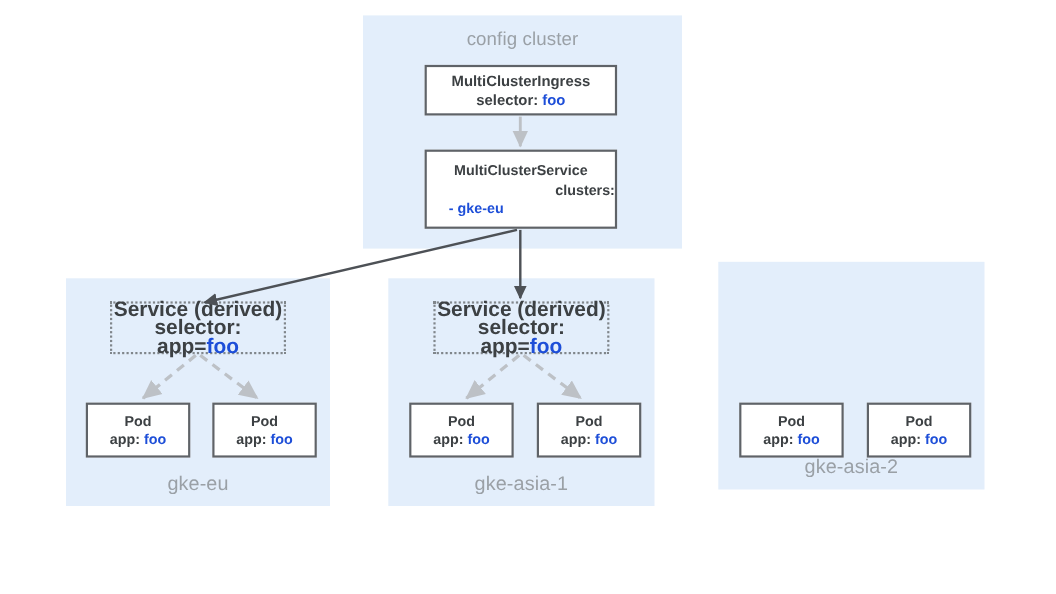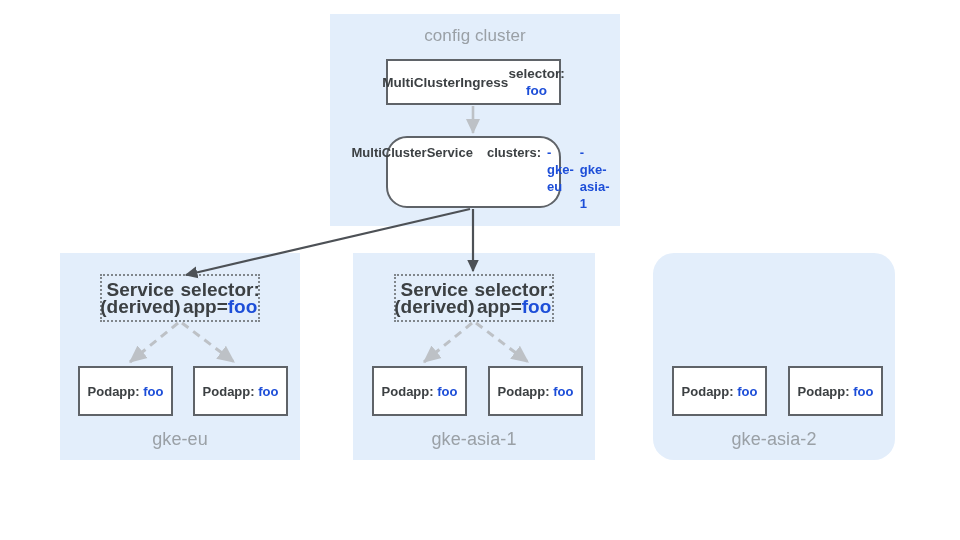--- a/index.html
+++ b/index.html
@@ -42,21 +42,21 @@
     font-size: 18px;
     color: #9aa0a6;
     letter-spacing: 0.1px;
   }
   .node {
     position: absolute;
     box-sizing: border-box;
     background: #ffffff;
     border: 2px solid #5f6368;
     display: flex;
-    flex-direction: row;
+    flex-direction: column;
     align-items: center;
     justify-content: center;
     color: #3c4043;
     font-size: 13px;
     font-weight: bold;
     line-height: 17px;
   }
   .node-wide {
     font-size: 13.5px;
   }
@@ -66,21 +66,20 @@
   .node .sub {
     text-align: center;
   }
   .blue {
     color: #1d4ed8;
   }
   .mcs {
     align-items: stretch;
     justify-content: center;
     padding: 6px 0 6px 14px;
-    border-radius: 21px;
   }
   .mcs .title {
     text-align: center;
     padding-right: 14px;
     margin-bottom: 1px;
   }
   .mcs .line {
     text-align: right;
   }
   .mcs .item {
@@ -117,21 +116,20 @@
     <div class="title">MultiClusterIngress</div>
     <div class="sub"><span>selector:</span>
       <span class="blue">foo</span>
     </div>
   </div>
 
   <div class="node mcs" style="left:386px; top:136px; width:175px; height:72px;">
     <div class="title">MultiClusterService</div>
     <div class="line">clusters:</div>
     <div class="item blue">- gke-eu</div>
-    <div class="item blue">- gke-asia-1</div>
   </div>
 
   <div class="panel" style="left:60px; top:253px; width:240px; height:207px;">
     <div class="panel-title-bottom">gke-eu</div>
   </div>
 
   <div class="node svc" style="left:100px; top:274px; width:160px; height:48px;">
     <div class="title">Service (derived)</div>
     <div class="sub"><span>selector: app=</span><span class="blue">foo</span></div>
   </div>
@@ -162,21 +160,21 @@
     <div class="sub"><span>app:</span>
       <span class="blue">foo</span></div>
   </div>
 
   <div class="node pod" style="left:488px; top:366px; width:95px; height:50px;">
     <div class="title">Pod</div>
     <div class="sub"><span>app:</span>
       <span class="blue">foo</span></div>
   </div>
 
-  <div class="panel" style="left:653px; top:253px; width:242px; height:207px;border-radius:21px;">
+  <div class="panel" style="left:653px; top:238px; width:242px; height:207px;">
     <div class="panel-title-bottom">gke-asia-2</div>
   </div>
 
   <div class="node pod" style="left:672px; top:366px; width:95px; height:50px;">
     <div class="title">Pod</div>
     <div class="sub"><span>app:</span>
       <span class="blue">foo</span></div>
   </div>
 
   <div class="node pod" style="left:788px; top:366px; width:95px; height:50px;">

